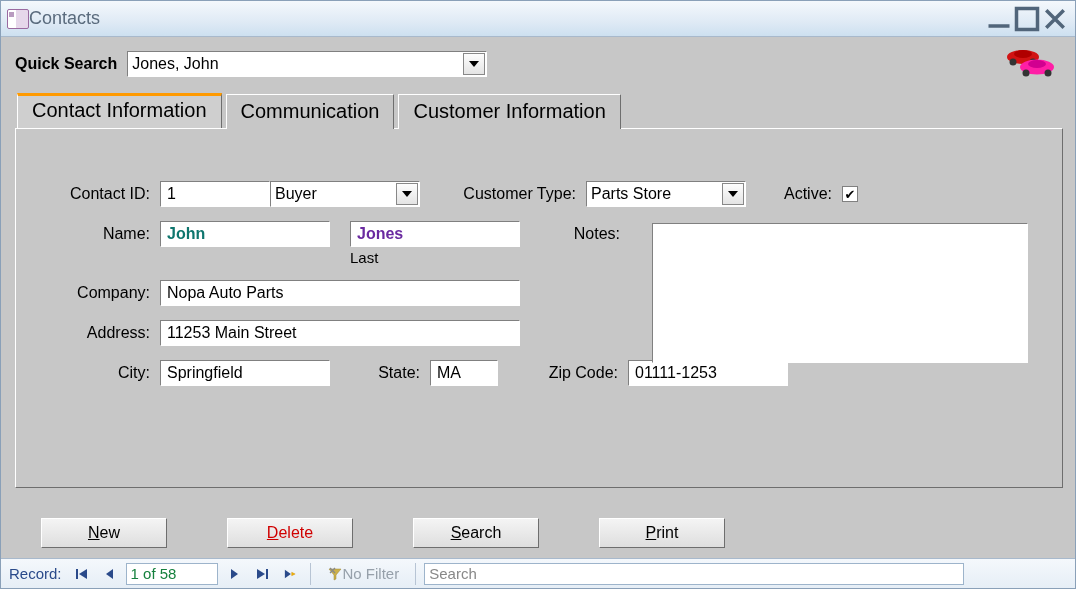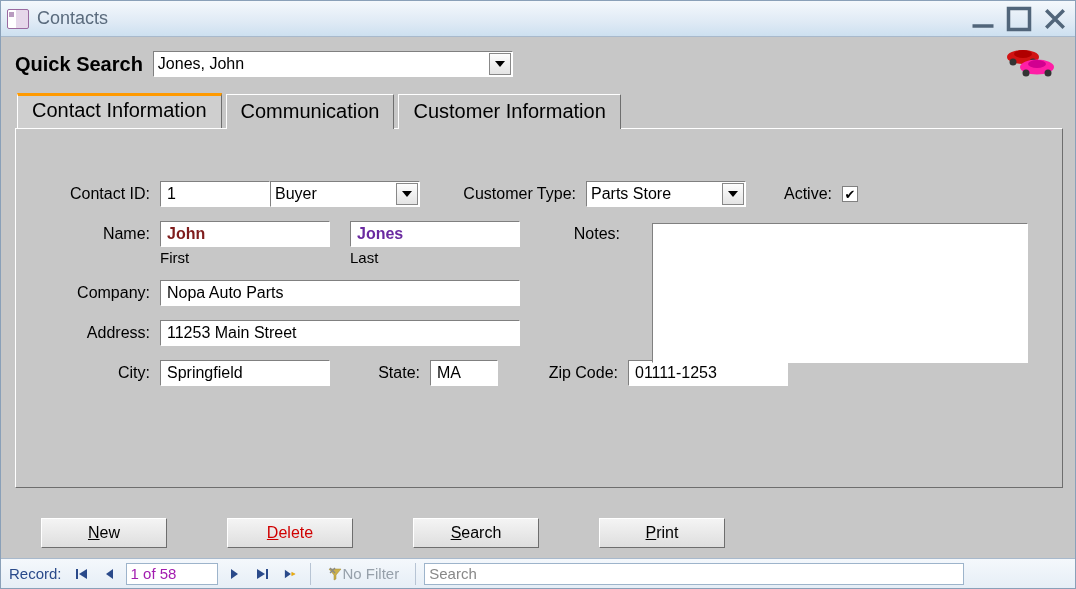--- a/index.html
+++ b/index.html
@@ -9,21 +9,21 @@
     border: 1px solid #8aa0b8;
     display: flex; flex-direction: column;
     background: #c5c5c5;
   }
   
   .titlebar {
     height: 36px;
     background: linear-gradient(#f4f8fc, #dfeaf5 60%, #cde0f0);
     border-bottom: 1px solid #a8b9cc;
     display: flex; align-items: center;
-    padding: 0 6px 0 6px; gap: 8px;
+    padding: 0 6px 0 6px; 
   }
   .title-icon {
     width: 22px; height: 20px;
     border: 1px solid #9a6aa0;
     border-radius: 2px;
     background:
       linear-gradient(#fff,#fff) left/8px 100% no-repeat,
       linear-gradient(#e6d7ea,#e6d7ea) right/14px 100% no-repeat;
     position: relative;
     flex: 0 0 auto;
@@ -43,21 +43,21 @@
   .win-btn svg { display:block; }
   
   .body {
     flex: 1;
     background: #c7c7c7;
     padding: 14px 12px 0 14px;
     position: relative;
     display:flex; flex-direction:column;
   }
   .row { display:flex; align-items:center; }
-  .lbl { font-size: 20px; color:#000; }
+  .lbl { font-size: 16px; color:#000; }
   .bold { font-weight: bold; }
   .combo, .textin {
     background:#fff;
     border-top:1px solid #808080;
     border-left:1px solid #808080;
     border-right:1px solid #fff;
     border-bottom:1px solid #fff;
     height:26px;
     font-size:16px;
     padding:2px 4px;
@@ -144,21 +144,21 @@
     color:#2a4a8a;
     gap:4px; padding-left:4px;
   }
   .recnav .sep { width:1px; height:22px; background:#b7c4d4; margin:0 4px;}
   .navbtn {
     width:24px; height:24px; display:flex; align-items:center; justify-content:center;
   }
   .navbtn svg { width:12px; height:12px; }
   .recbox {
     width:92px; height:22px; background:#fff; border:1px solid #9db4cb;
-    display:flex; align-items:center; padding:0 4px; font-size:15px; color:#a21caf;
+    display:flex; align-items:center; padding:0 4px; font-size:15px; color:#15803d;
   }
   .filterbox { color:#96a0aa; display:flex; align-items:center; padding:0 8px; }
   .searchbox {
     width:540px; height:22px; background:#fff; border:1px solid #9db4cb;
     padding:0 4px; font-size:15px; color:#888; display:flex; align-items:center;
   }
   
   .cars { position:absolute; right:16px; top:6px; }
 </style>
 </head>
@@ -253,23 +253,22 @@
           <div class="checkbox">
             <span>✔</span>
           </div>
         </div>
 
         <div class="form-row" style="align-items:flex-start; margin-bottom:14px;">
           <div class="flabel" style="padding-top:4px;">Name:</div>
           <div class="name-fields">
             <div>
               <div class="textin" style="width:170px;">
-                <input style="color: #7f1d1d; font-weight: bold;" value="John">
+                <input style="color: #0f766e; font-weight: bold;" value="John">
               </div>
-              <div class="sub">First</div>
             </div>
             <div>
               <div class="textin" style="width:170px;justify-content:center;">
                 <input style="color: rgb(106, 42, 160); font-weight: bold;" value="Jones">
               </div>
               <div class="sub">Last</div>
             </div>
           </div>
           <div class="flabel" style="width:100px; padding-top:4px; margin-left:10px;">Notes:</div>
         </div>

